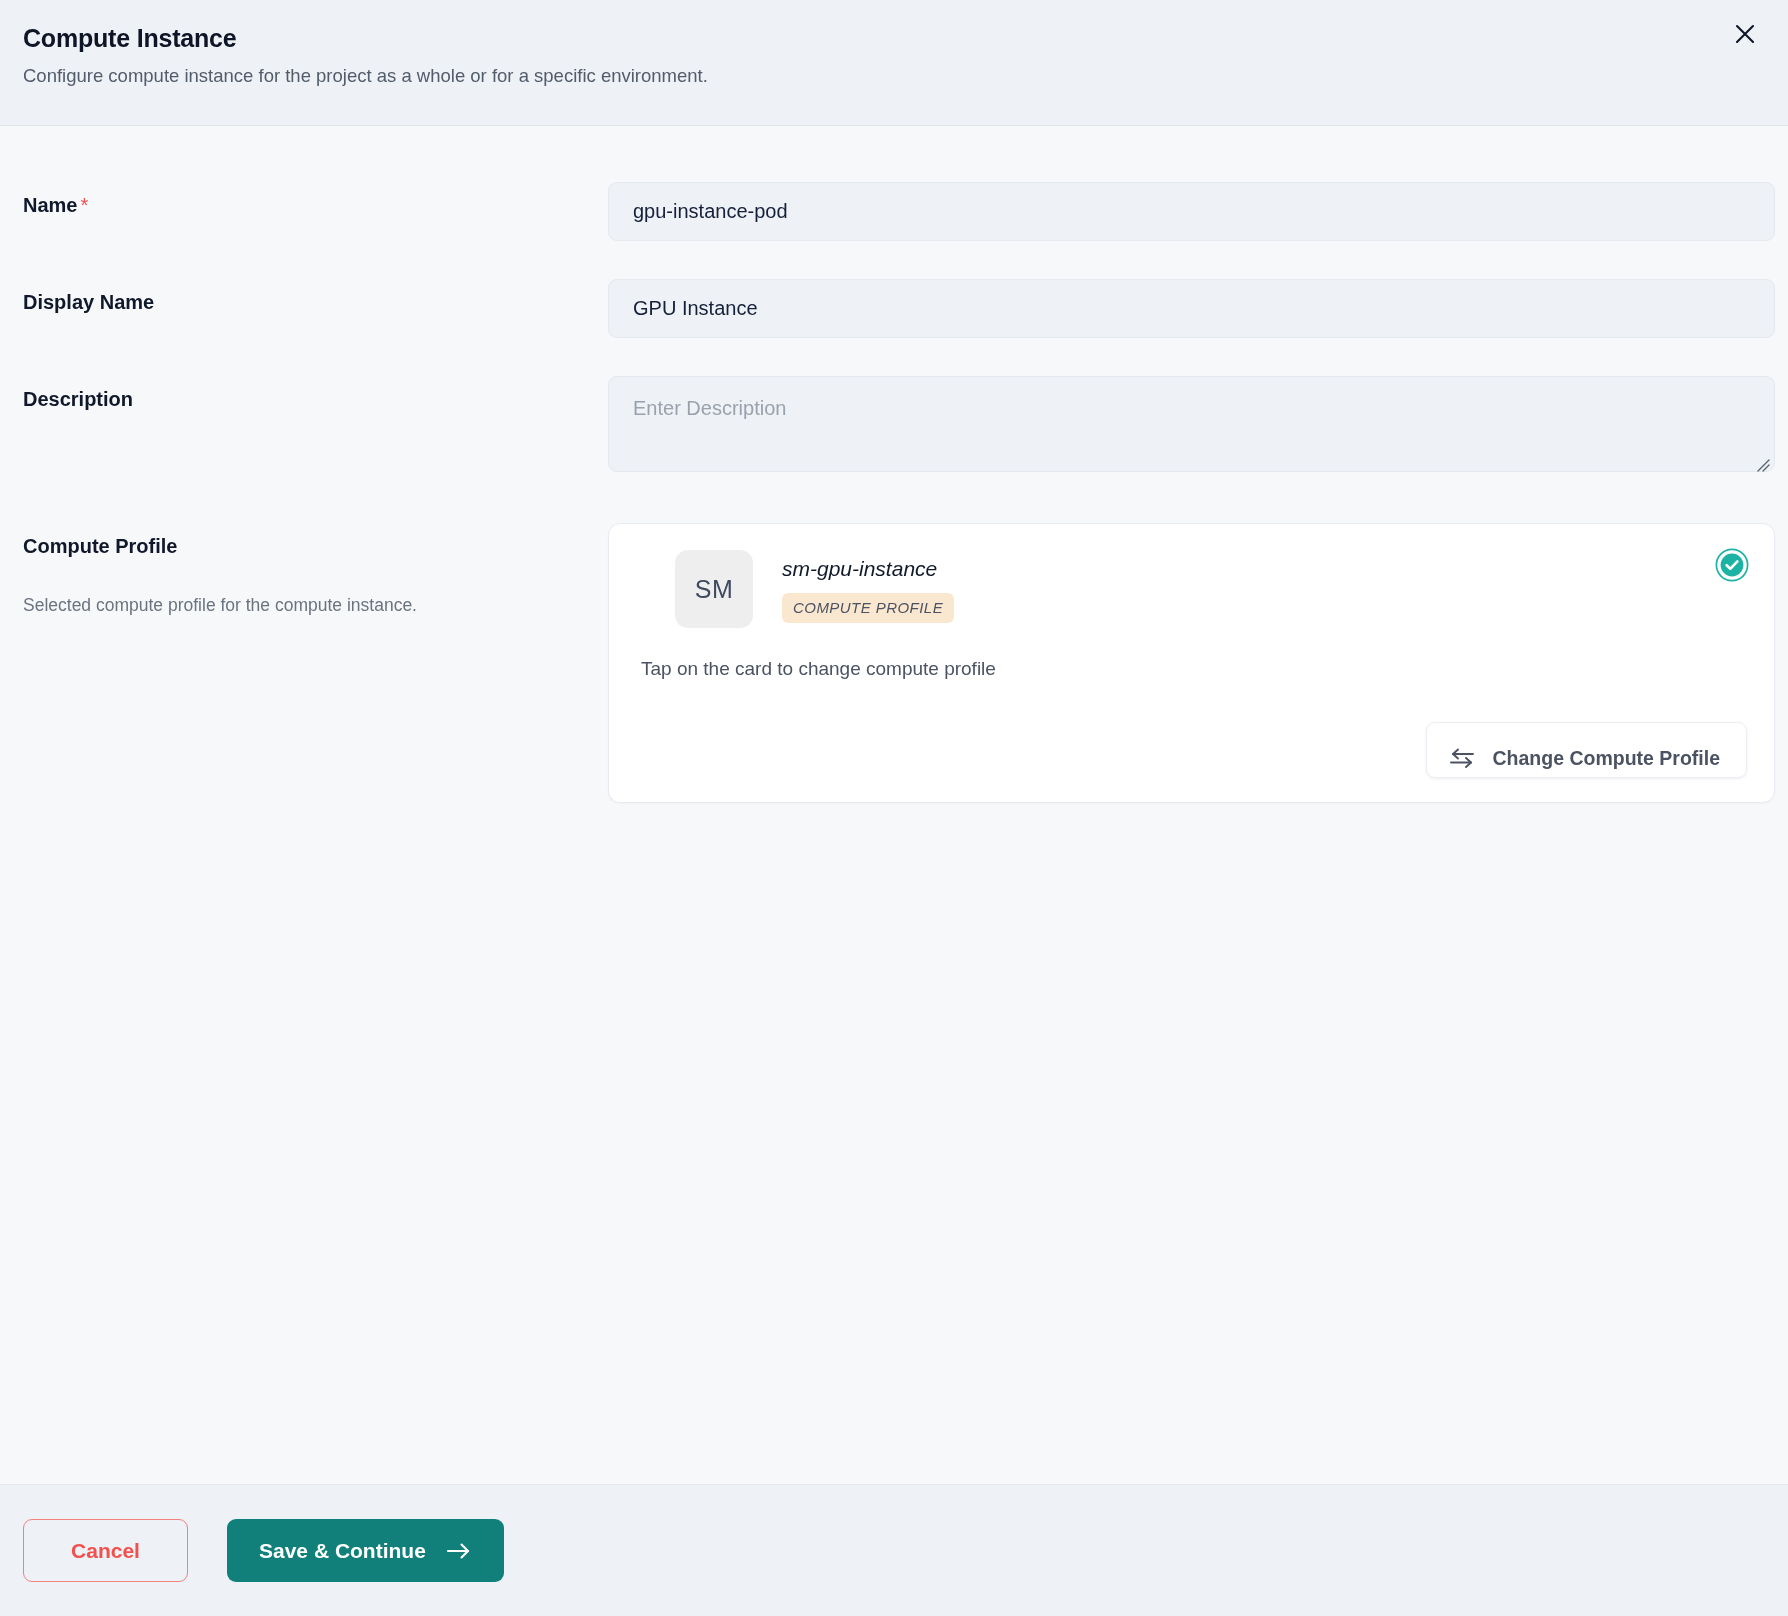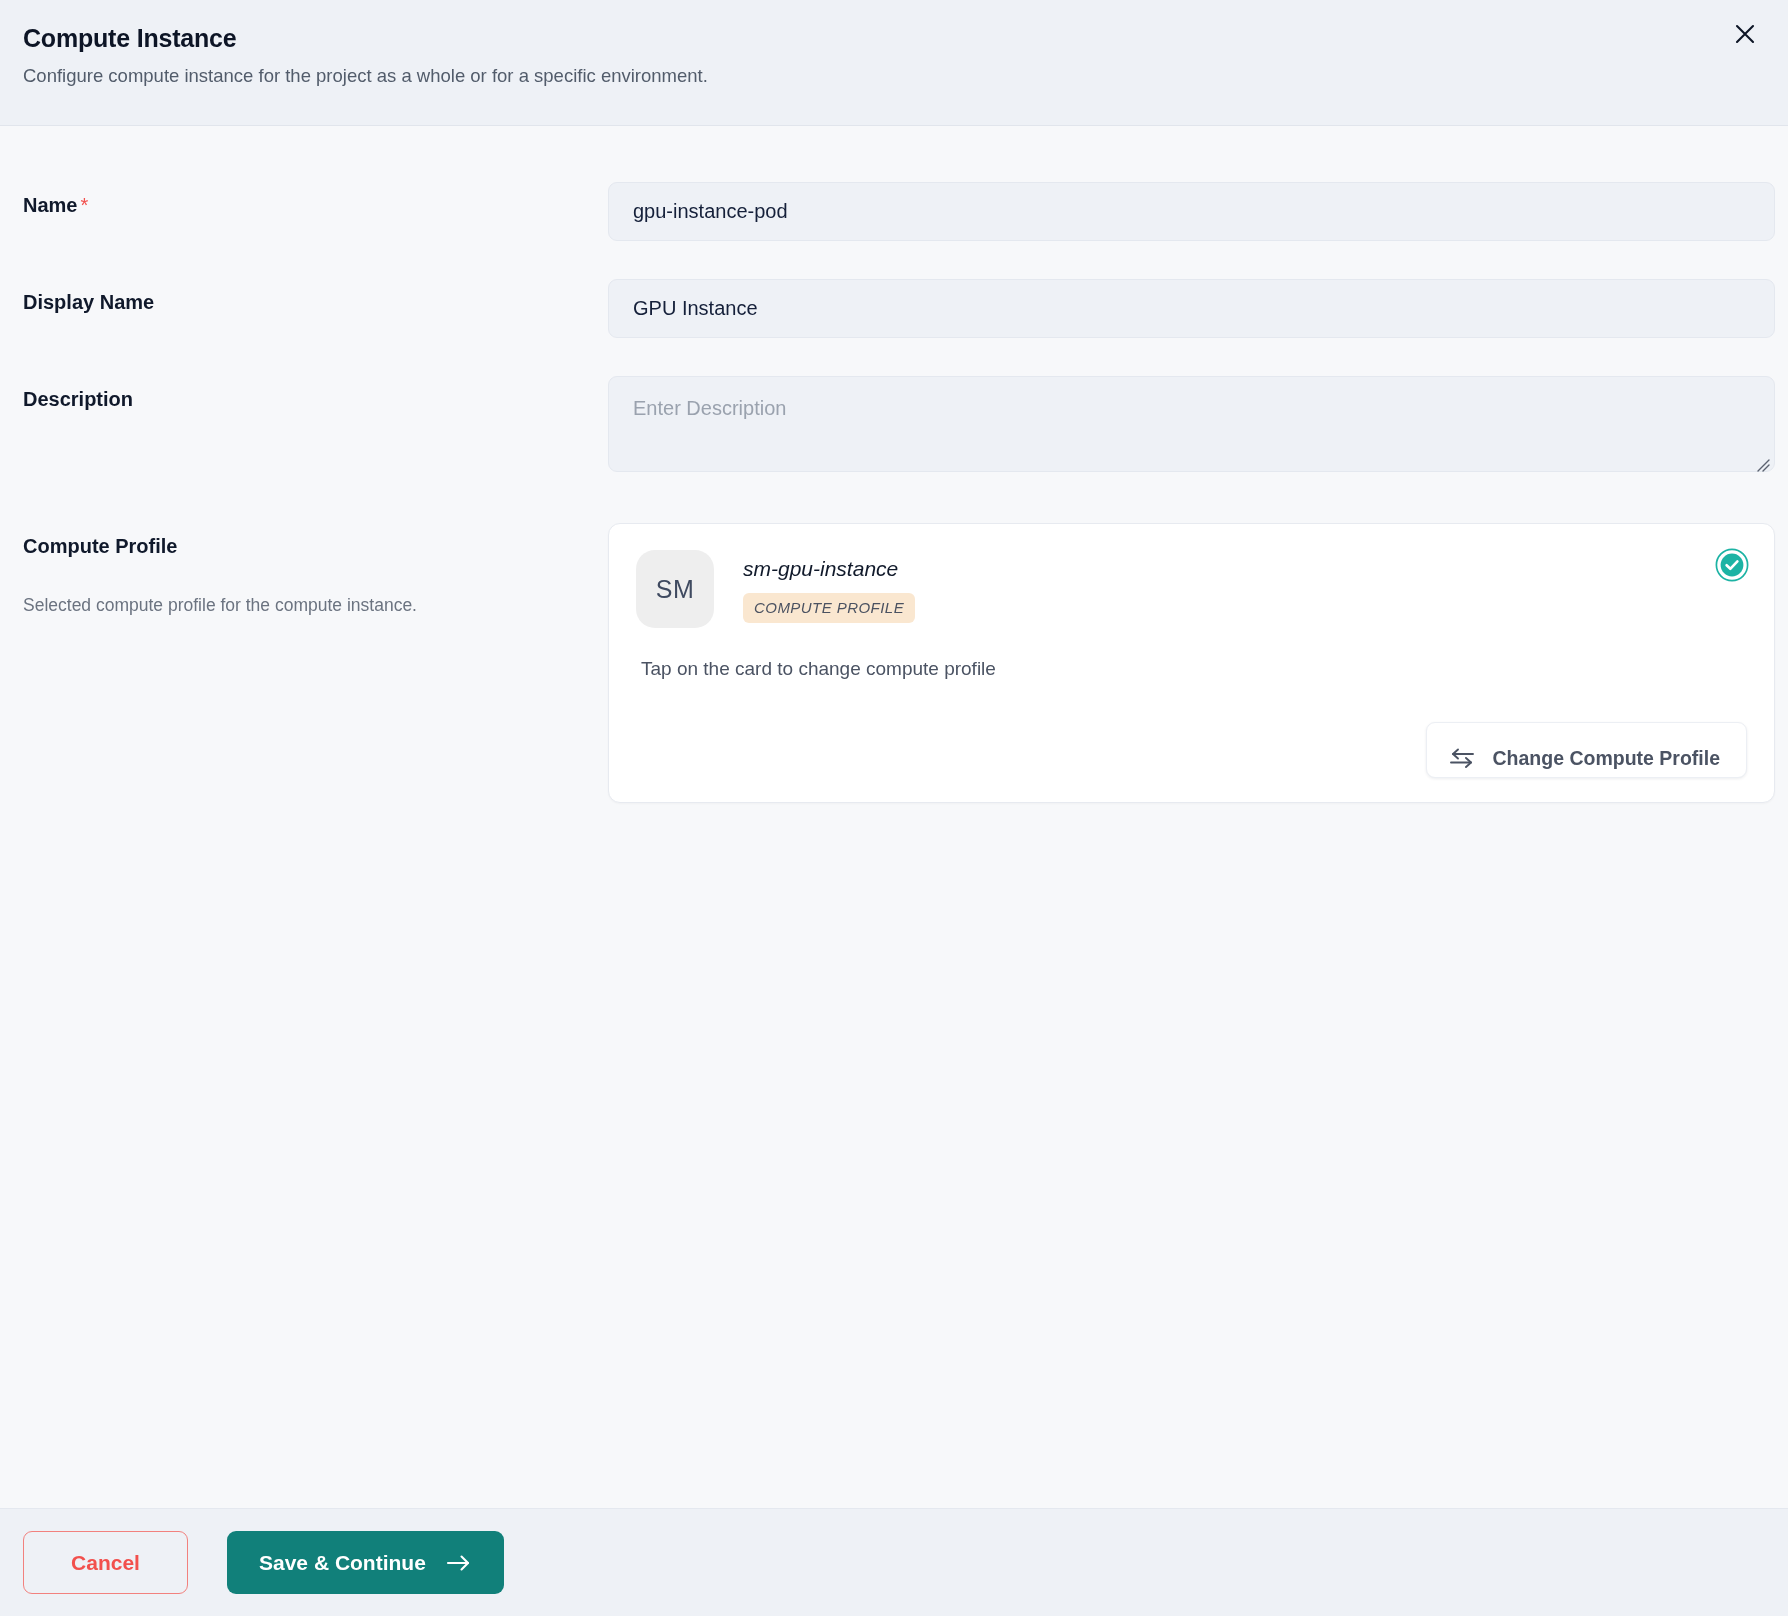--- a/index.html
+++ b/index.html
@@ -154,28 +154,29 @@
     cursor: pointer;
   }
   .profile-top {
     display: flex;
     align-items: flex-start;
   }
   .avatar {
     width: 78px;
     height: 78px;
     flex: 0 0 78px;
-    border-radius: 19px;
+    border-radius: 13px;
     background: #eeeeee;
     display: flex;
     align-items: center;
     justify-content: center;
     font-size: 25px;
     color: #3f4a60;
     letter-spacing: 0.5px;
+    margin-left: 39px;
   }
   .profile-meta {
     margin-left: 29px;
     padding-top: 6px;
     font-style: italic;
   }
   .profile-name {
     font-size: 21px;
     color: #111a2b;
     line-height: 26px;
@@ -224,21 +225,21 @@
     font-size: 19.5px;
     font-weight: bold;
     color: #4b5363;
     cursor: pointer;
   }
   .change-btn svg { display: block; }
 
   
   .footer {
     flex: 0 0 auto;
-    height: 108px;
+    height: 132px;
     background: #eef1f6;
     border-top: 1px solid #e4e8ef;
     display: flex;
     align-items: center;
     padding-left: 23px;
     gap: 39px;
   }
   .btn-cancel {
     height: 63px;
     min-width: 165px;

